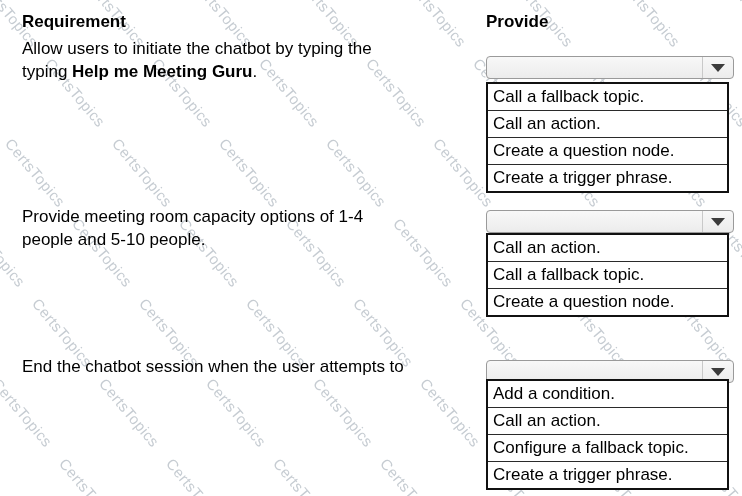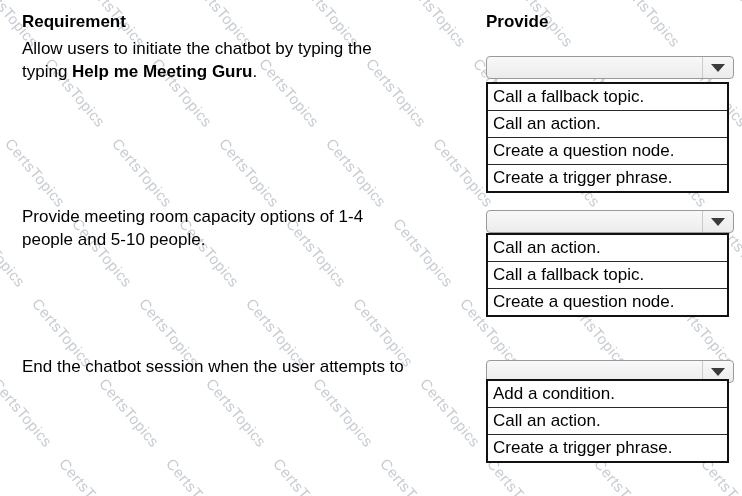--- a/index.html
+++ b/index.html
@@ -167,15 +167,16 @@
   </div>
   <div class="combo" style="top:360px">
     <span></span>
     <div class="combo-arrow-zone">
       <div class="tri"></div>
     </div>
   </div>
   <div class="opt-list" style="top:379px">
     <div class="opt">Add a condition.</div>
     <div class="opt">Call an action.</div>
+    <div class="opt">Configure a fallback topic.</div>
     <div class="opt">Create a trigger phrase.</div>
   </div>
 </div>
 
 </body></html>

